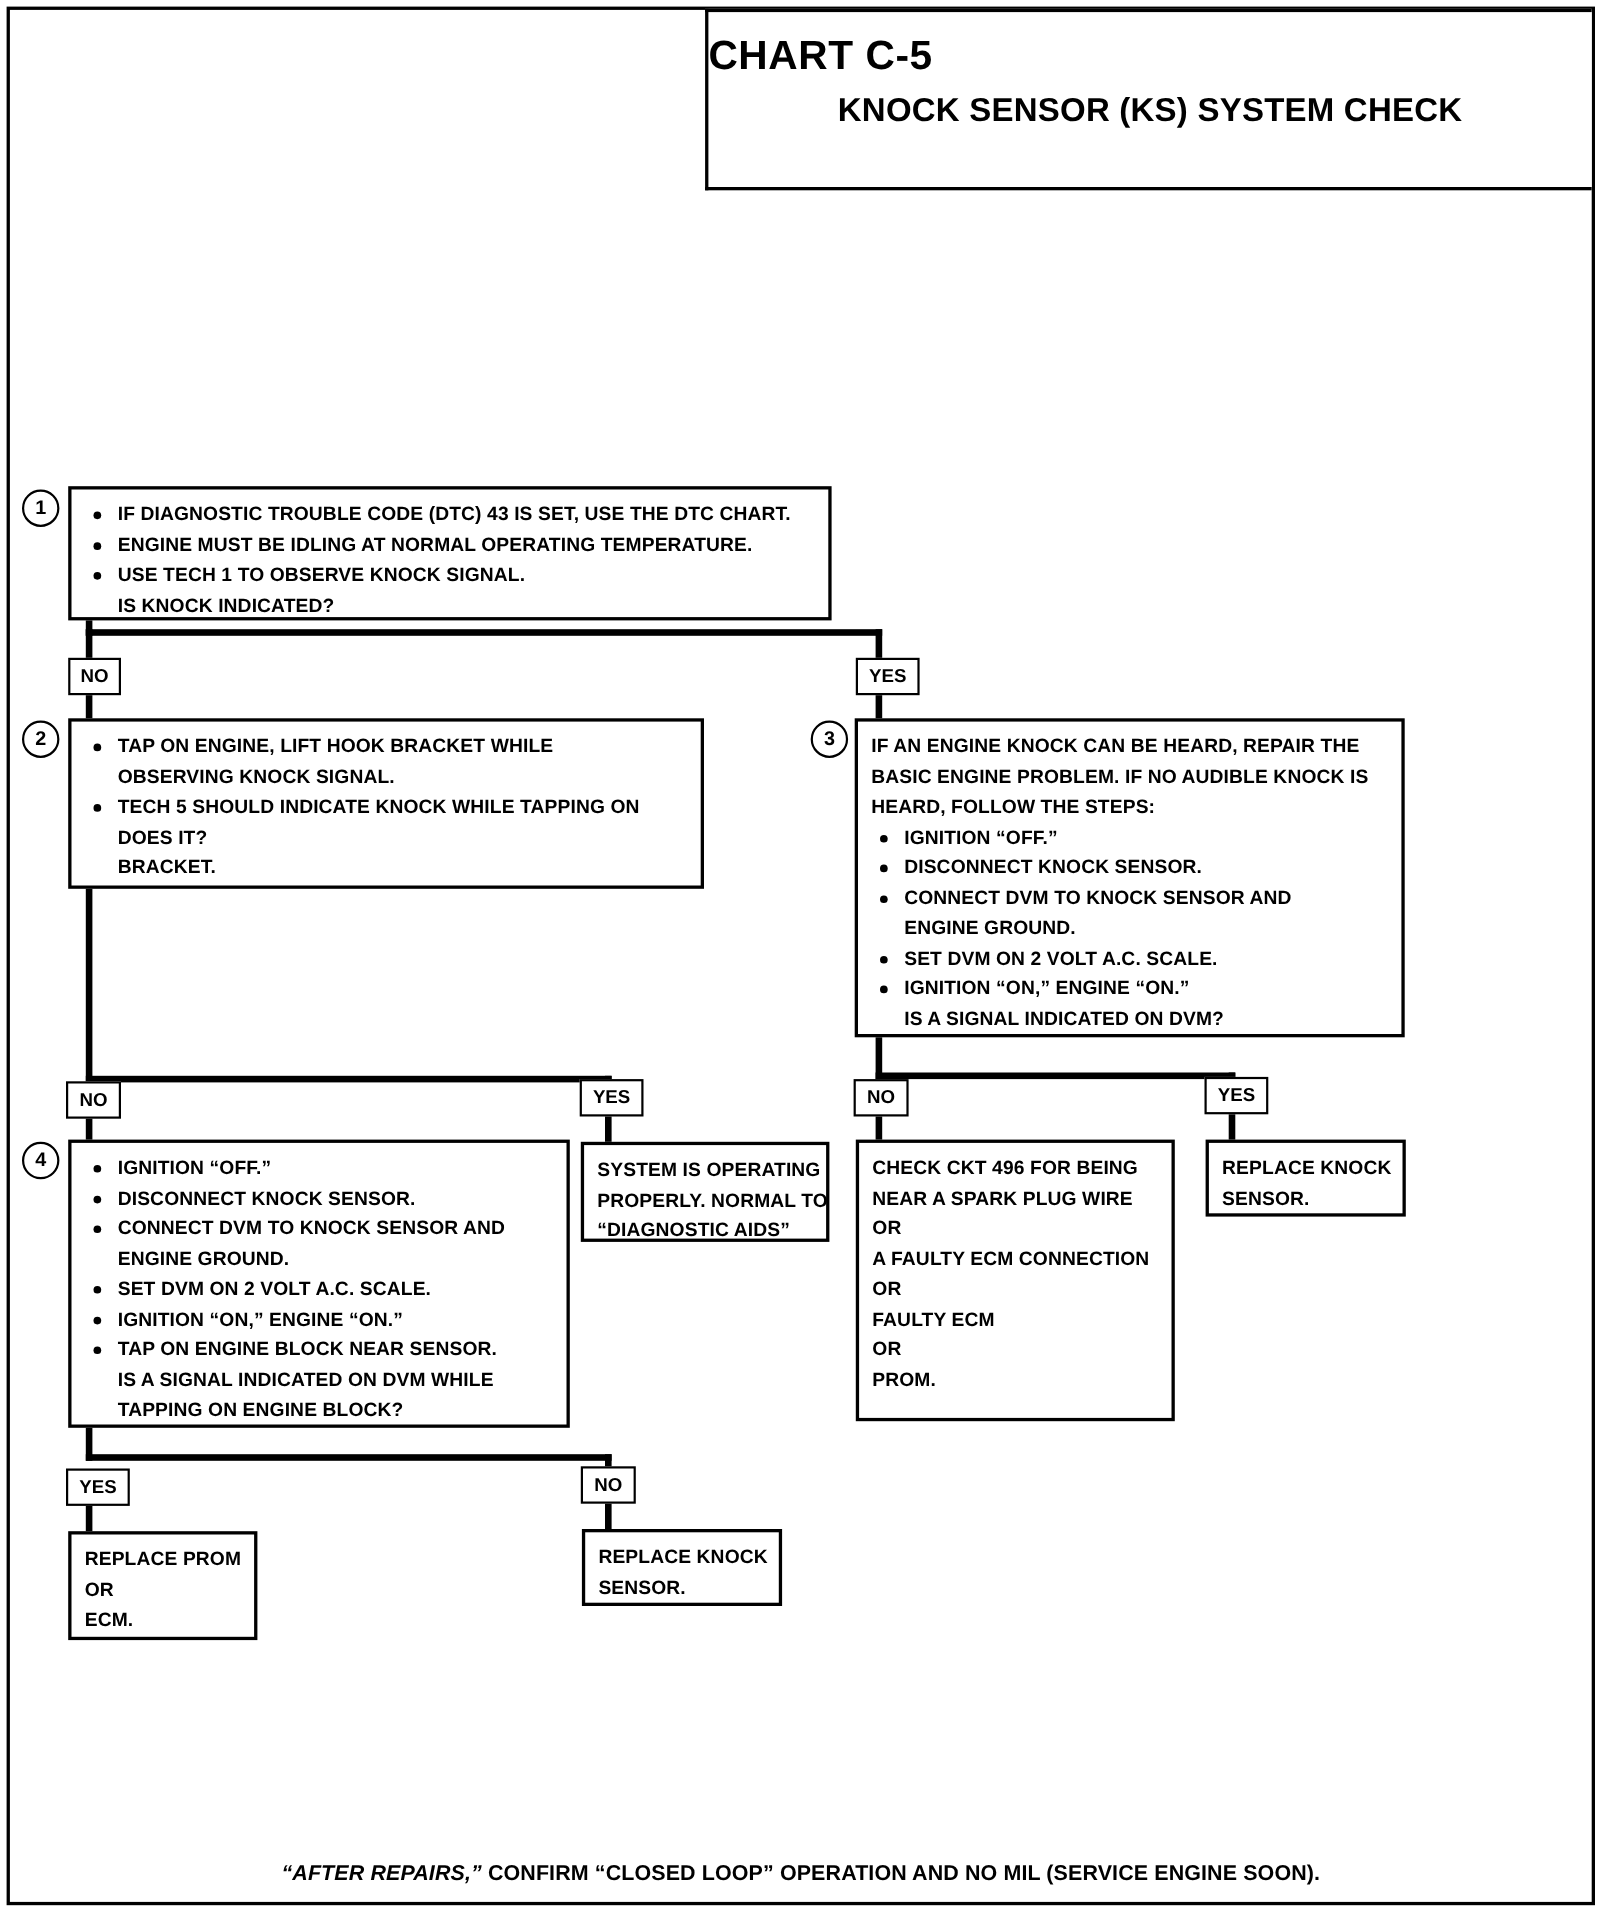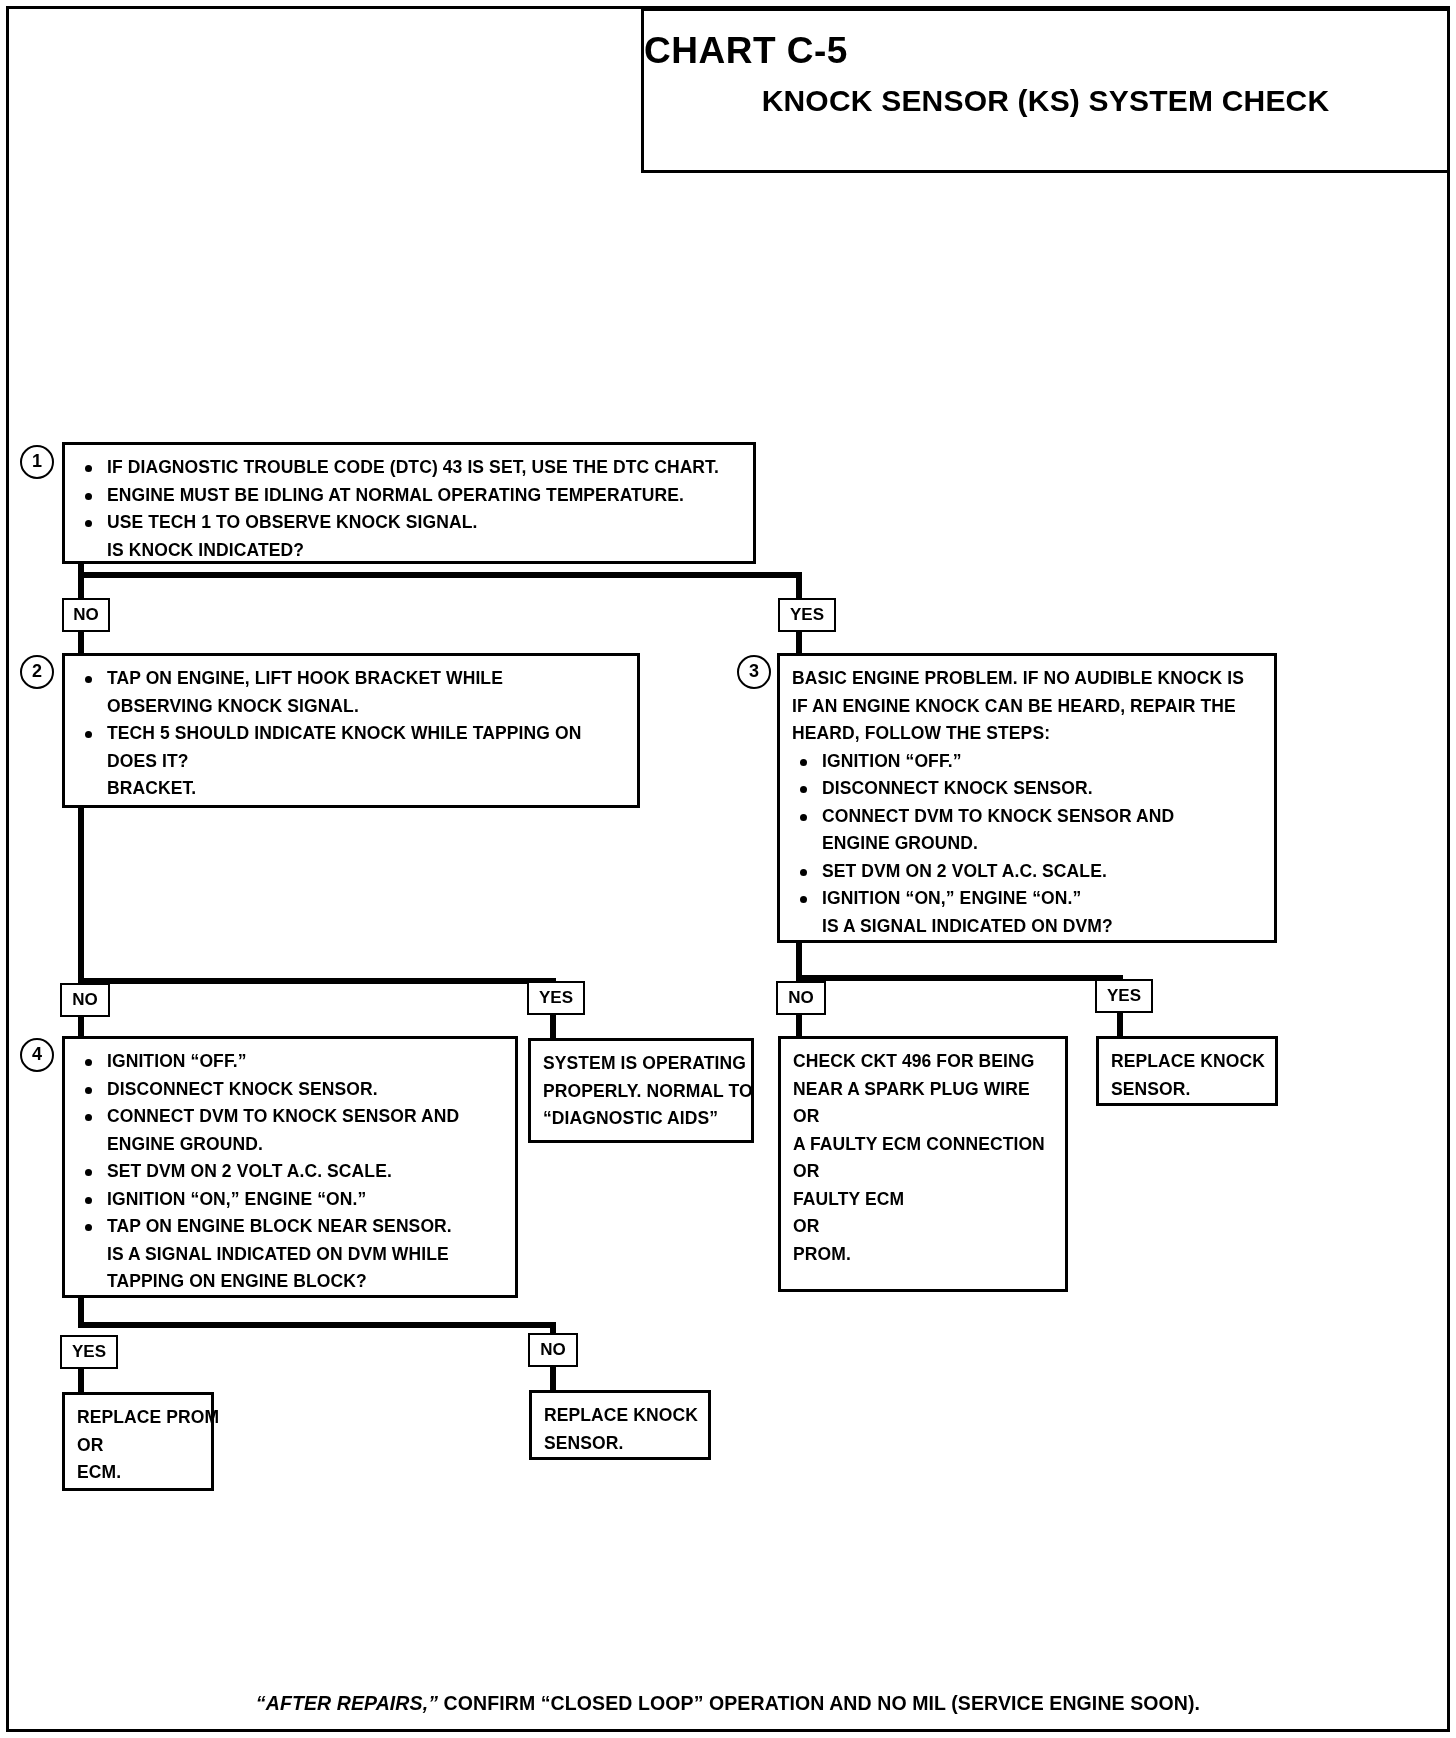--- a/index.html
+++ b/index.html
@@ -192,22 +192,22 @@
     <li class="cont">BRACKET.</li>
   </ul>
 </div>
 
 <div class="tag" style="left:60px; top:983px; width:50px;">NO</div>
 <div class="tag" style="left:527px; top:981px; width:58px;">YES</div>
 
 <div class="step-circle" style="left:737px; top:655px;">3</div>
 <div class="node" style="left:777px; top:653px; width:500px; height:290px;">
   <ul class="line body">
+    <li class="plain">IF AN ENGINE KNOCK CAN BE HEARD, REPAIR THE</li>
     <li class="plain">BASIC ENGINE PROBLEM.  IF NO AUDIBLE KNOCK IS</li>
-    <li class="plain">IF AN ENGINE KNOCK CAN BE HEARD, REPAIR THE</li>
     <li class="plain">HEARD, FOLLOW THE STEPS:</li>
     <li class="bul">IGNITION “OFF.”</li>
     <li class="bul">DISCONNECT KNOCK SENSOR.</li>
     <li class="bul">CONNECT DVM TO KNOCK SENSOR AND</li>
     <li class="cont">ENGINE GROUND.</li>
     <li class="bul">SET DVM ON 2 VOLT A.C. SCALE.</li>
     <li class="bul">IGNITION “ON,” ENGINE “ON.”</li>
     <li class="cont">IS A SIGNAL INDICATED ON DVM?</li>
   </ul>
 </div>
@@ -226,21 +226,21 @@
     <li class="bul">IGNITION “ON,” ENGINE “ON.”</li>
     <li class="bul">TAP ON ENGINE BLOCK NEAR SENSOR.</li>
     <li class="cont">IS A SIGNAL INDICATED ON DVM WHILE</li>
     <li class="cont">TAPPING ON ENGINE BLOCK?</li>
   </ul>
 </div>
 
 <div class="tag" style="left:60px; top:1335px; width:58px;">YES</div>
 <div class="tag" style="left:528px; top:1333px; width:50px;">NO</div>
 
-<div class="node" style="left:528px; top:1038px; width:226px; height:105px;">
+<div class="node" style="left:528px; top:1038px; width:226px; height:91px;">
   <ul class="line body">
     <li class="plain">SYSTEM IS OPERATING</li>
     <li class="plain">PROPERLY.  NORMAL TO</li>
     <li class="plain">“DIAGNOSTIC AIDS”</li>
   </ul>
 </div>
 
 <div class="node" style="left:778px; top:1036px; width:290px; height:256px;">
   <ul class="line body">
     <li class="plain">CHECK CKT 496 FOR BEING</li>
@@ -254,21 +254,21 @@
   </ul>
 </div>
 
 <div class="node" style="left:1096px; top:1036px; width:182px; height:70px;">
   <ul class="line body">
     <li class="plain">REPLACE KNOCK</li>
     <li class="plain">SENSOR.</li>
   </ul>
 </div>
 
-<div class="node" style="left:62px; top:1392px; width:152px; height:99px;">
+<div class="node" style="left:62px; top:1392px; width:172px; height:99px;">
   <ul class="line body">
     <li class="plain">REPLACE PROM</li>
     <li class="plain">OR</li>
     <li class="plain">ECM.</li>
   </ul>
 </div>
 
 <div class="node" style="left:529px; top:1390px; width:182px; height:70px;">
   <ul class="line body">
     <li class="plain">REPLACE KNOCK</li>

